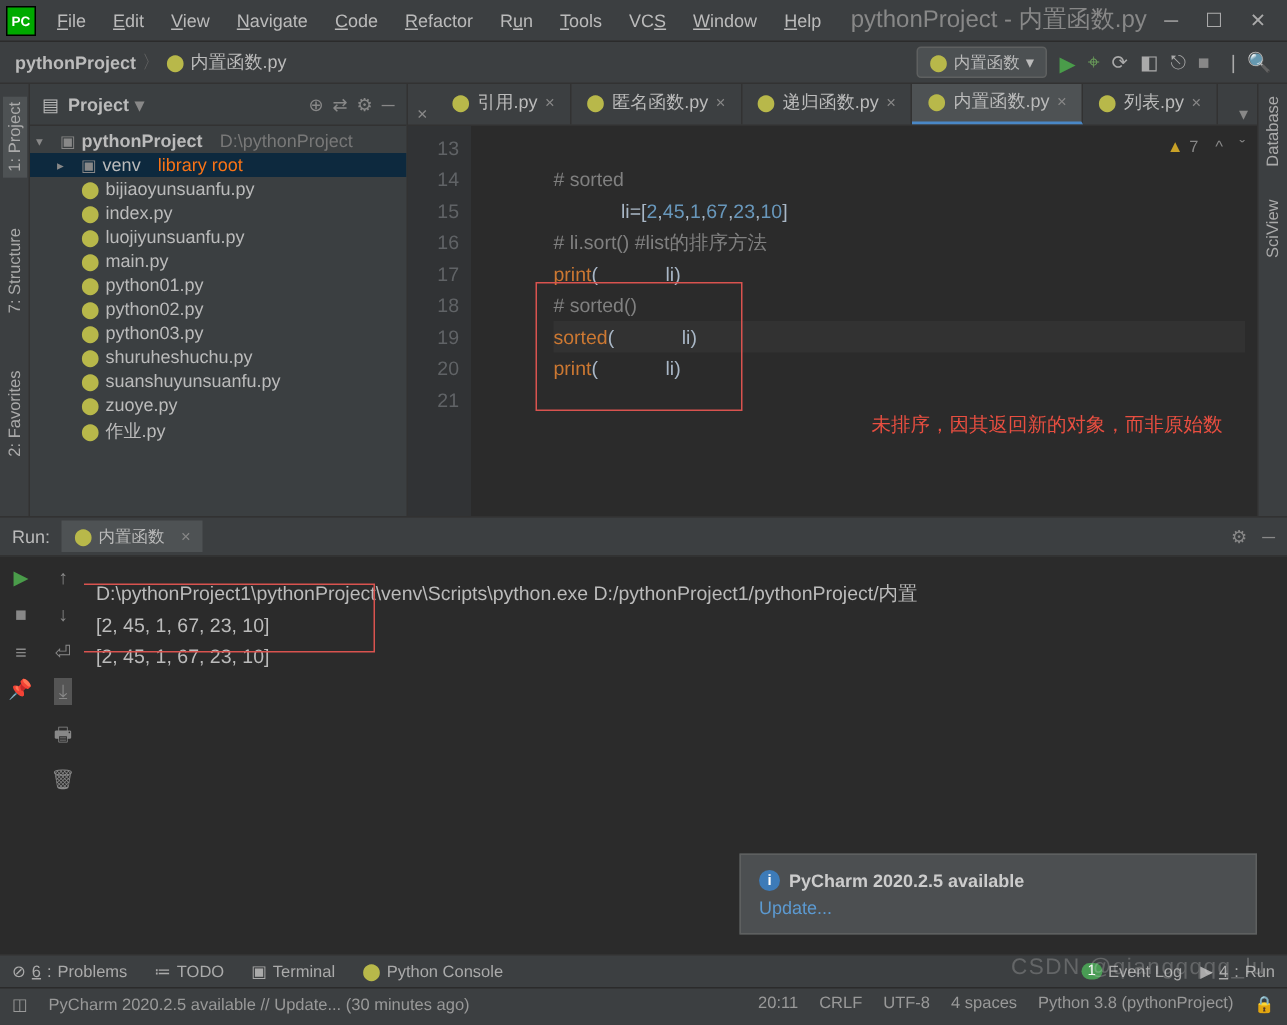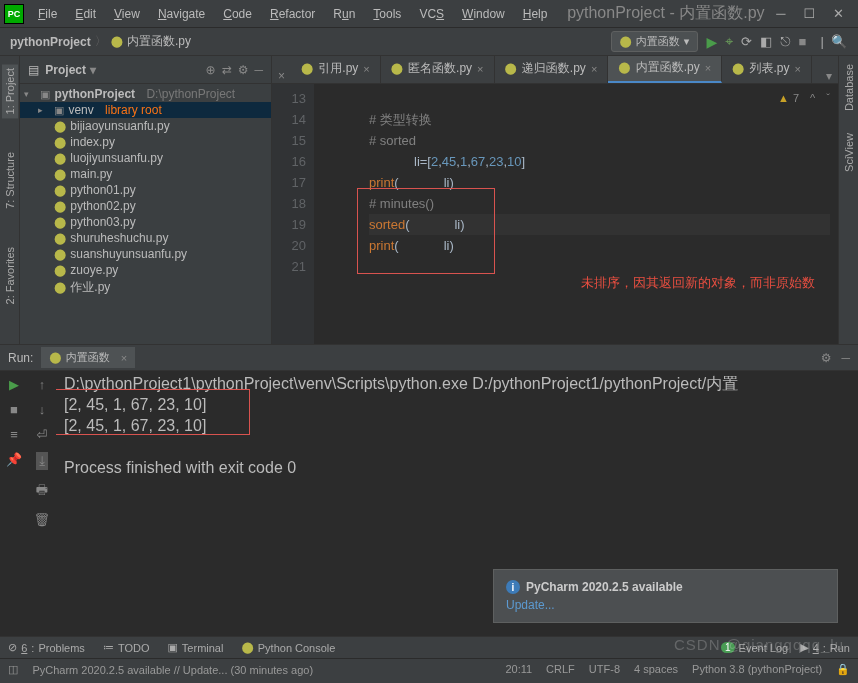--- a/index.html
+++ b/index.html
@@ -57,21 +57,21 @@
 .line.cur { background:#323232; }
 .right-gutter { width:20px; background:#3c3f41; border-left:1px solid #323232; display:flex; flex-direction:column; align-items:center; padding-top:4px; gap:14px; }
 .run-panel { border-top:1px solid #323232; background:#2b2b2b; }
 .run-header { height:26px; background:#3c3f41; display:flex; align-items:center; padding:0 8px; border-bottom:1px solid #323232; gap:8px; }
 .run-tab { background:#4e5254; padding:3px 8px; display:flex; align-items:center; gap:4px; font-size:11px; }
 .run-body { display:flex; height:265px; position:relative; }
 .run-left { width:56px; display:flex; }
 .run-col { width:28px; display:flex; flex-direction:column; align-items:center; padding-top:6px; gap:10px; }
 .run-ico2 { color:#888; font-size:13px; cursor:pointer; }
 .run-ico2.green { color:#4a9c4a; }
-.console { flex:1; padding:2px 8px; font-family:Consolas,monospace; font-size:16px; line-height:21px; color:#bbb; position:relative; overflow:hidden; }
+.console { flex:1; padding:14px 8px; font-family:Consolas,monospace; font-size:13px; line-height:21px; color:#bbb; position:relative; overflow:hidden; }
 .bottom-tabs { height:22px; background:#3c3f41; border-top:1px solid #323232; display:flex; align-items:center; padding:0 8px; gap:18px; font-size:11px; }
 .btab { display:flex; align-items:center; gap:4px; cursor:pointer; color:#aaa; }
 .btab u { text-decoration:underline; }
 .bottom-right { margin-left:auto; display:flex; gap:12px; }
 .statusbar { height:22px; background:#3c3f41; border-top:1px solid #2b2b2b; display:flex; align-items:center; padding:0 8px; font-size:11px; color:#999; gap:14px; }
 .status-right { margin-left:auto; display:flex; gap:14px; }
 .notif { position:absolute; right:20px; bottom:60px; width:345px; background:#4c4f51; border:1px solid #5e6060; padding:10px 12px; font-size:12px; }
 .notif-title { font-weight:bold; color:#ccc; display:flex; align-items:center; gap:6px; margin-bottom:4px; }
 .notif-link { color:#5c9ad1; cursor:pointer; }
 .info-ico { width:14px; height:14px; border-radius:50%; background:#3d7bb8; color:#fff; display:flex; align-items:center; justify-content:center; font-size:10px; font-weight:bold; }
@@ -241,25 +241,25 @@
           <div>18</div>
           <div>19</div>
           <div>20</div>
           <div>21</div>
         </div>
       <div class="code" id="code">
         <div class="warn-bar"><span class="warn-ico">▲</span><span>7</span>&nbsp;<span>^</span>&nbsp;<span>ˇ</span></div>
         <div class="red-box" style="left:-4px; top:104px; width:138px; height:86px;"></div>
         <div class="red-text" style="left:220px; top:188px;">未排序，因其返回新的对象，而非原始数</div>
       <div class="line">&nbsp;</div>
-          <div class="line"><span class="cmt"># 类型转换</span></div>
           <div class="line"><span class="cmt"># sorted</span></div>
           <div class="line"><span class="id">li</span><span class="punc">=[</span><span class="num">2</span><span class="punc">,</span><span class="num">45</span><span class="punc">,</span><span class="num">1</span><span class="punc">,</span><span class="num">67</span><span class="punc">,</span><span class="num">23</span><span class="punc">,</span><span class="num">10</span><span class="punc">]</span></div>
+          <div class="line"><span class="cmt"># li.sort() #list的排序方法</span></div>
           <div class="line"><span class="kw">print</span><span class="punc">(</span><span class="id">li</span><span class="punc">)</span></div>
-          <div class="line"><span class="cmt"># minutes()</span></div>
+          <div class="line"><span class="cmt"># sorted()</span></div>
           <div class="line cur"><span class="kw">sorted</span><span class="punc">(</span><span class="id">li</span><span class="punc">)</span></div>
           <div class="line"><span class="kw">print</span><span class="punc">(</span><span class="id">li</span><span class="punc">)</span></div>
         </div>
     </div>
   </div>
 
   <div class="right-gutter">
     <div class="vtab">Database</div>
     <div class="vtab">SciView</div>
   </div>
@@ -290,21 +290,20 @@
         <span class="run-ico2">🖶</span>
         <span class="run-ico2">🗑</span>
       </div>
     </div>
     <div class="console" id="console">
       <div class="red-box" style="left:-4px; top:18px; width:198px; height:46px;"></div>
     <div>D:\pythonProject1\pythonProject\venv\Scripts\python.exe D:/pythonProject1/pythonProject/内置</div>
         <div>[2, 45, 1, 67, 23, 10]</div>
         <div>[2, 45, 1, 67, 23, 10]</div>
         <div>&nbsp;</div>
-        <div>Process finished with exit code 0</div>
       </div>
   </div>
 </div>
 
 <div class="notif">
   <div class="notif-title">
       <span class="info-ico">i</span>
       <span>PyCharm 2020.2.5 available</span>
     </div>
   <div class="notif-link">Update...</div>

